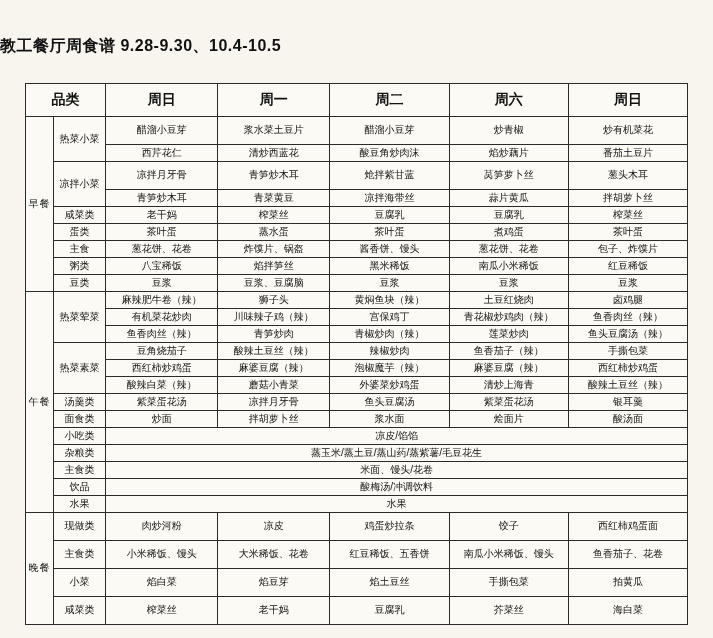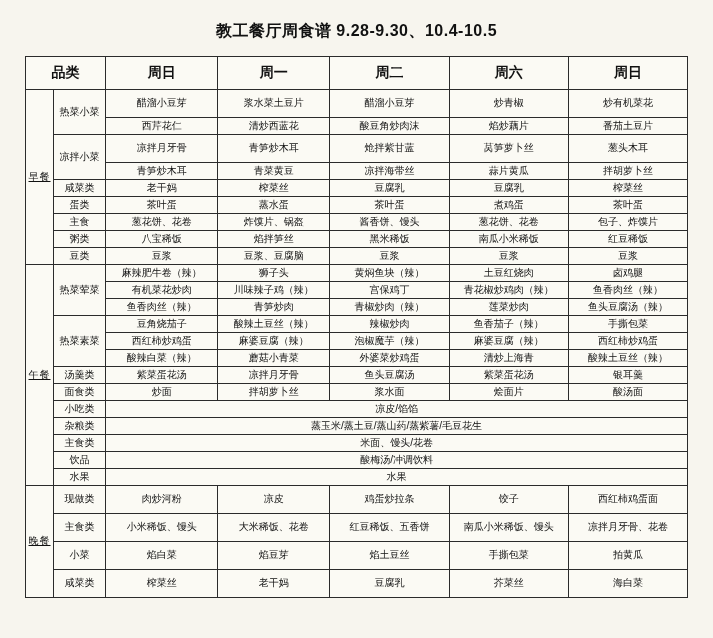--- a/index.html
+++ b/index.html
@@ -10,30 +10,29 @@
     color:#111;
     overflow:hidden;
   }
   .page{
     position:relative;
     width:713px;height:638px;
     box-sizing:border-box;
     padding:0;
   }
   .title{
-    text-align:center;
     font-size:16px;
     font-weight:bold;
     letter-spacing:0.5px;
-    padding-top:21px;
+    padding-top:36px;
     padding-bottom:10px;
   }
   table.menu{
     border-collapse:collapse;
-    margin:4px auto;
+    margin:16px auto;
     width:663px;
     table-layout:fixed;
     background:#fbfaf4;
   }
   table.menu td, table.menu th{
     border:1px solid #2b2b2b;
     font-size:10px;
     text-align:center;
     vertical-align:middle;
     padding:1px 2px;
@@ -45,21 +44,21 @@
     font-size:14px;
     font-weight:bold;
     height:30px;
   }
   .meal-cell{
     font-size:13px;
     font-weight:bold;
     width:28px;
     letter-spacing:1px;
   }
-  .meal-cell span{display:block;text-decoration:underline;}
+  .meal-cell span{display:block;}
   .cat-cell{
     width:52px;
     font-size:10.5px;
   }
   .daycol{width:112px;}
   .row-h{height:17px;}
   .row-h2{height:28px;}
   .wide{font-size:10.5px;}
   .fruit{font-size:10.5px;}
 </style>
@@ -261,21 +260,21 @@
         <td>鸡蛋炒拉条</td>
         <td>饺子</td>
         <td>西红柿鸡蛋面</td>
       </tr>
       <tr class="row-h2">
         <td class="cat-cell">主食类</td>
         <td>小米稀饭、馒头</td>
         <td>大米稀饭、花卷</td>
         <td>红豆稀饭、五香饼</td>
         <td>南瓜小米稀饭、馒头</td>
-        <td>凉拌月牙骨、花卷</td>
+        <td>鱼香茄子、花卷</td>
       </tr>
       <tr class="row-h2">
         <td class="cat-cell">小菜</td>
         <td>焰白菜</td>
         <td>焰豆芽</td>
         <td>焰土豆丝</td>
         <td>手撕包菜</td>
         <td>拍黄瓜</td>
       </tr>
       <tr class="row-h2">

